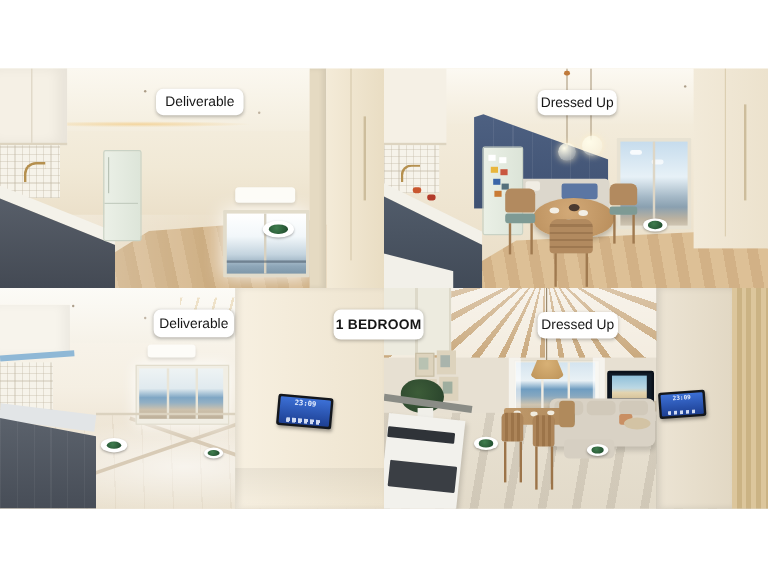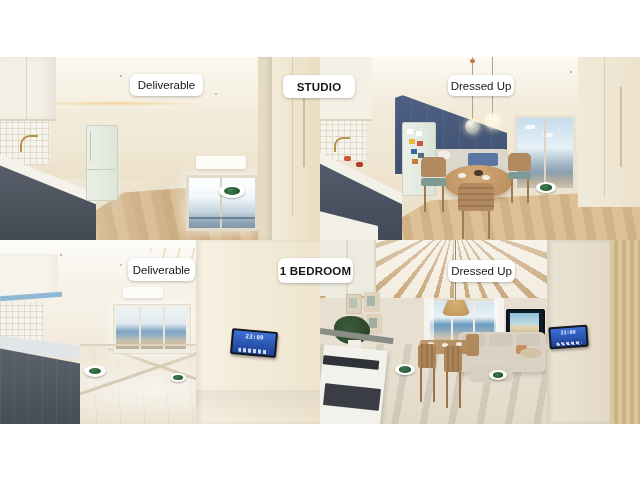--- a/index.html
+++ b/index.html
@@ -208,21 +208,20 @@
     <div class="abs" style="left:0;top:88px;width:74px;height:6px;background:#8a8c86;transform-origin:left center;transform:rotate(8deg);"></div>
     <div class="abs" style="left:0;top:104px;width:64px;height:80px;background:#f2f1ec;transform-origin:left center;transform:rotate(6deg);box-shadow:2px 2px 4px rgba(0,0,0,.15);"></div>
     <div class="abs" style="left:3px;top:118px;width:56px;height:9px;background:#2f3338;transform:rotate(6deg);border-radius:1px;"></div>
     <div class="abs" style="left:4px;top:146px;width:56px;height:22px;background:#3a3e44;transform:rotate(6deg);border-radius:1px;"></div>
 
     <div class="abs" style="left:227px;top:0;width:63px;height:184px;background:linear-gradient(90deg,#ece4d4,#e2d8c4);box-shadow:inset 3px 0 5px rgba(0,0,0,.1);"></div>
     <div class="abs" style="left:290px;top:0;width:30px;height:184px;background:repeating-linear-gradient(90deg,#dcc69c 0 4px,#cbb384 4px 8px);"></div>
   </div>
 
   <div class="pill" style="left:130px;top:74px;width:73px;height:22px;">Deliverable</div>
-  <div class="pill bold" style="left:283px;top:75px;width:72px;height:23px;">STUDIO</div>
   <div class="pill" style="left:448px;top:75px;width:66px;height:21px;">Dressed Up</div>
   <div class="pill" style="left:128px;top:258px;width:67px;height:23px;">Deliverable</div>
   <div class="pill bold" style="left:278px;top:258px;width:75px;height:25px;">1 BEDROOM</div>
   <div class="pill" style="left:448px;top:260px;width:67px;height:22px;">Dressed Up</div>
 
   <div class="hotspot" style="left:219px;top:184px;width:26px;height:14px;">
       <i></i>
     </div>
   <div class="hotspot" style="left:536px;top:182px;width:20px;height:11px;">
       <i></i>

